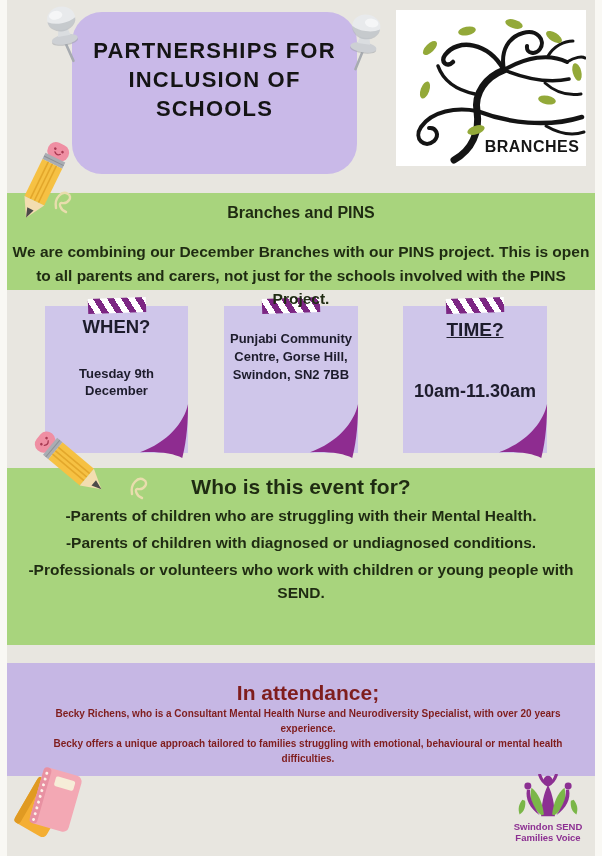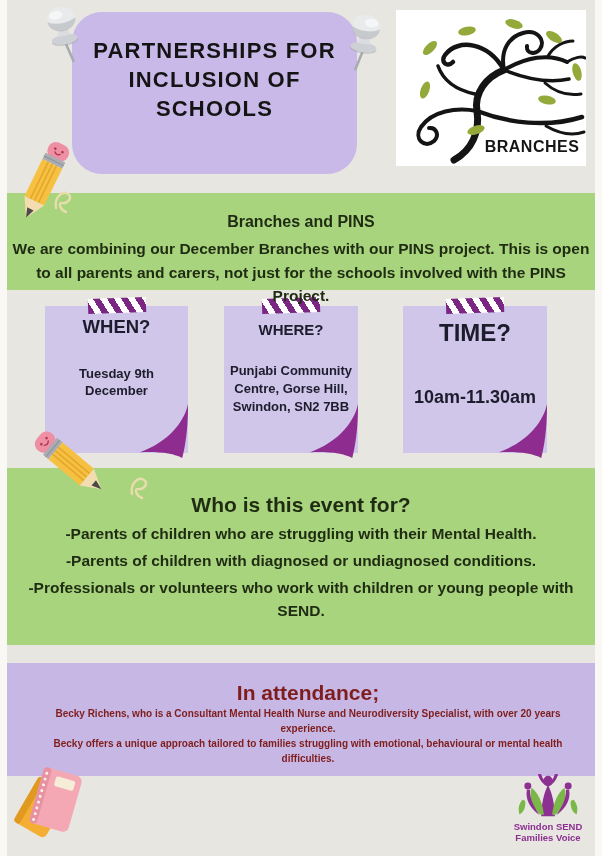--- a/index.html
+++ b/index.html
@@ -43,24 +43,24 @@
   .pencil-1{left:30px;top:138px;transform:rotate(26deg);}
   .pencil-2{left:56px;top:420px;transform:rotate(-50deg);}
   .squiggle{position:absolute;z-index:6;}
   .squiggle-1{left:52px;top:188px;width:26px;height:28px;}
   .squiggle-2{left:126px;top:474px;width:30px;height:28px;}
 
   
   .intro-banner{
     position:absolute;left:7px;top:193px;width:588px;height:97px;
     background:var(--green-panel,#a8d47d);color:var(--text-green-dark,#1f2b12);
-    text-align:center;padding-top:18px;z-index:3;
+    text-align:center;padding-top:9px;z-index:3;
   }
   .intro-heading{font-size:16px;font-weight:700;line-height:1.4;}
-  .intro-body{font-size:15.5px;font-weight:700;line-height:1.5;width:578px;margin:4px auto;}
+  .intro-body{font-size:15.5px;font-weight:700;line-height:1.5;width:578px;margin:16px auto;}
 
   
   .note{
     position:absolute;top:306px;height:147px;background:var(--note-fill,#cfc6ea);
     text-align:center;color:#1d1c2c;z-index:2;
   }
   .note-1{left:45px;width:143px;}
   .note-2{left:224px;width:134px;}
   .note-3{left:403px;width:144px;}
   .tape{
@@ -68,28 +68,28 @@
     background:repeating-linear-gradient(60deg,var(--tape-purple,#7c2683) 0 6px,#ffffff 6px 12px);
     transform:rotate(-2deg);
   }
   .fold{position:absolute;right:-1px;bottom:-6px;width:50px;height:56px;}
   .note-heading{font-weight:700;}
   .note-body{font-weight:700;}
   .note-1 .note-heading{font-size:18.5px;padding-top:10px;}
   .note-1 .note-body{font-size:13px;margin:28px auto 0;width:130px;line-height:1.3;}
   .note-2 .note-heading{font-size:15px;padding-top:15px;}
   .note-2 .note-body{font-size:13px;margin:24px auto 0;width:126px;line-height:1.38;}
-  .note-3 .note-heading{font-size:24px;padding-top:13px;}
+  .note-3 .note-heading{font-size:19px;padding-top:13px;text-decoration:underline;}
   .note-3 .note-body{font-size:18px;margin:40px auto 0;width:140px;}
 
   
   .audience-box{
     position:absolute;left:7px;top:468px;width:588px;height:177px;
     background:var(--green-panel,#a8d47d);color:var(--text-green-dark,#1f2b12);
-    text-align:center;padding-top:23px;z-index:3;
+    text-align:center;padding-top:5px;z-index:3;
   }
   .section-heading{font-size:21px;font-weight:700;line-height:1.35;}
   .audience-item{font-size:15.5px;font-weight:700;line-height:1.47;width:578px;margin:4px auto;}
 
   
   .attendance-box{
     position:absolute;left:7px;top:663px;width:602px;height:113px;
     background:var(--lavender-panel,#c6b7e4);color:#7f1d1d;
     text-align:center;padding-top:16px;z-index:2;
   }
@@ -206,21 +206,20 @@
   <div class="note note-1">
     <div class="tape"></div>
     <div class="note-heading">WHEN?</div>
     <div class="note-body">Tuesday 9th December</div>
     <svg class="fold" viewBox="0 0 52 58">
       <path d="M51 1 C47 20 30 41 1 51 C20 50 36 52 45 57 C50 38 51 18 51 1 Z" fill="#8e2c90"></path>
     </svg>
   </div>
   <div class="note note-2">
     <div class="tape"></div>
-    <div class="note-heading">WHERE?</div>
     <div class="note-body">Punjabi Community Centre, Gorse Hill, Swindon, SN2 7BB</div>
     <svg class="fold" viewBox="0 0 52 58">
       <path d="M51 1 C47 20 30 41 1 51 C20 50 36 52 45 57 C50 38 51 18 51 1 Z" fill="#8e2c90"></path>
     </svg>
   </div>
   <div class="note note-3">
     <div class="tape"></div>
     <div class="note-heading">TIME?</div>
     <div class="note-body">10am-11.30am</div>
     <svg class="fold" viewBox="0 0 52 58">

